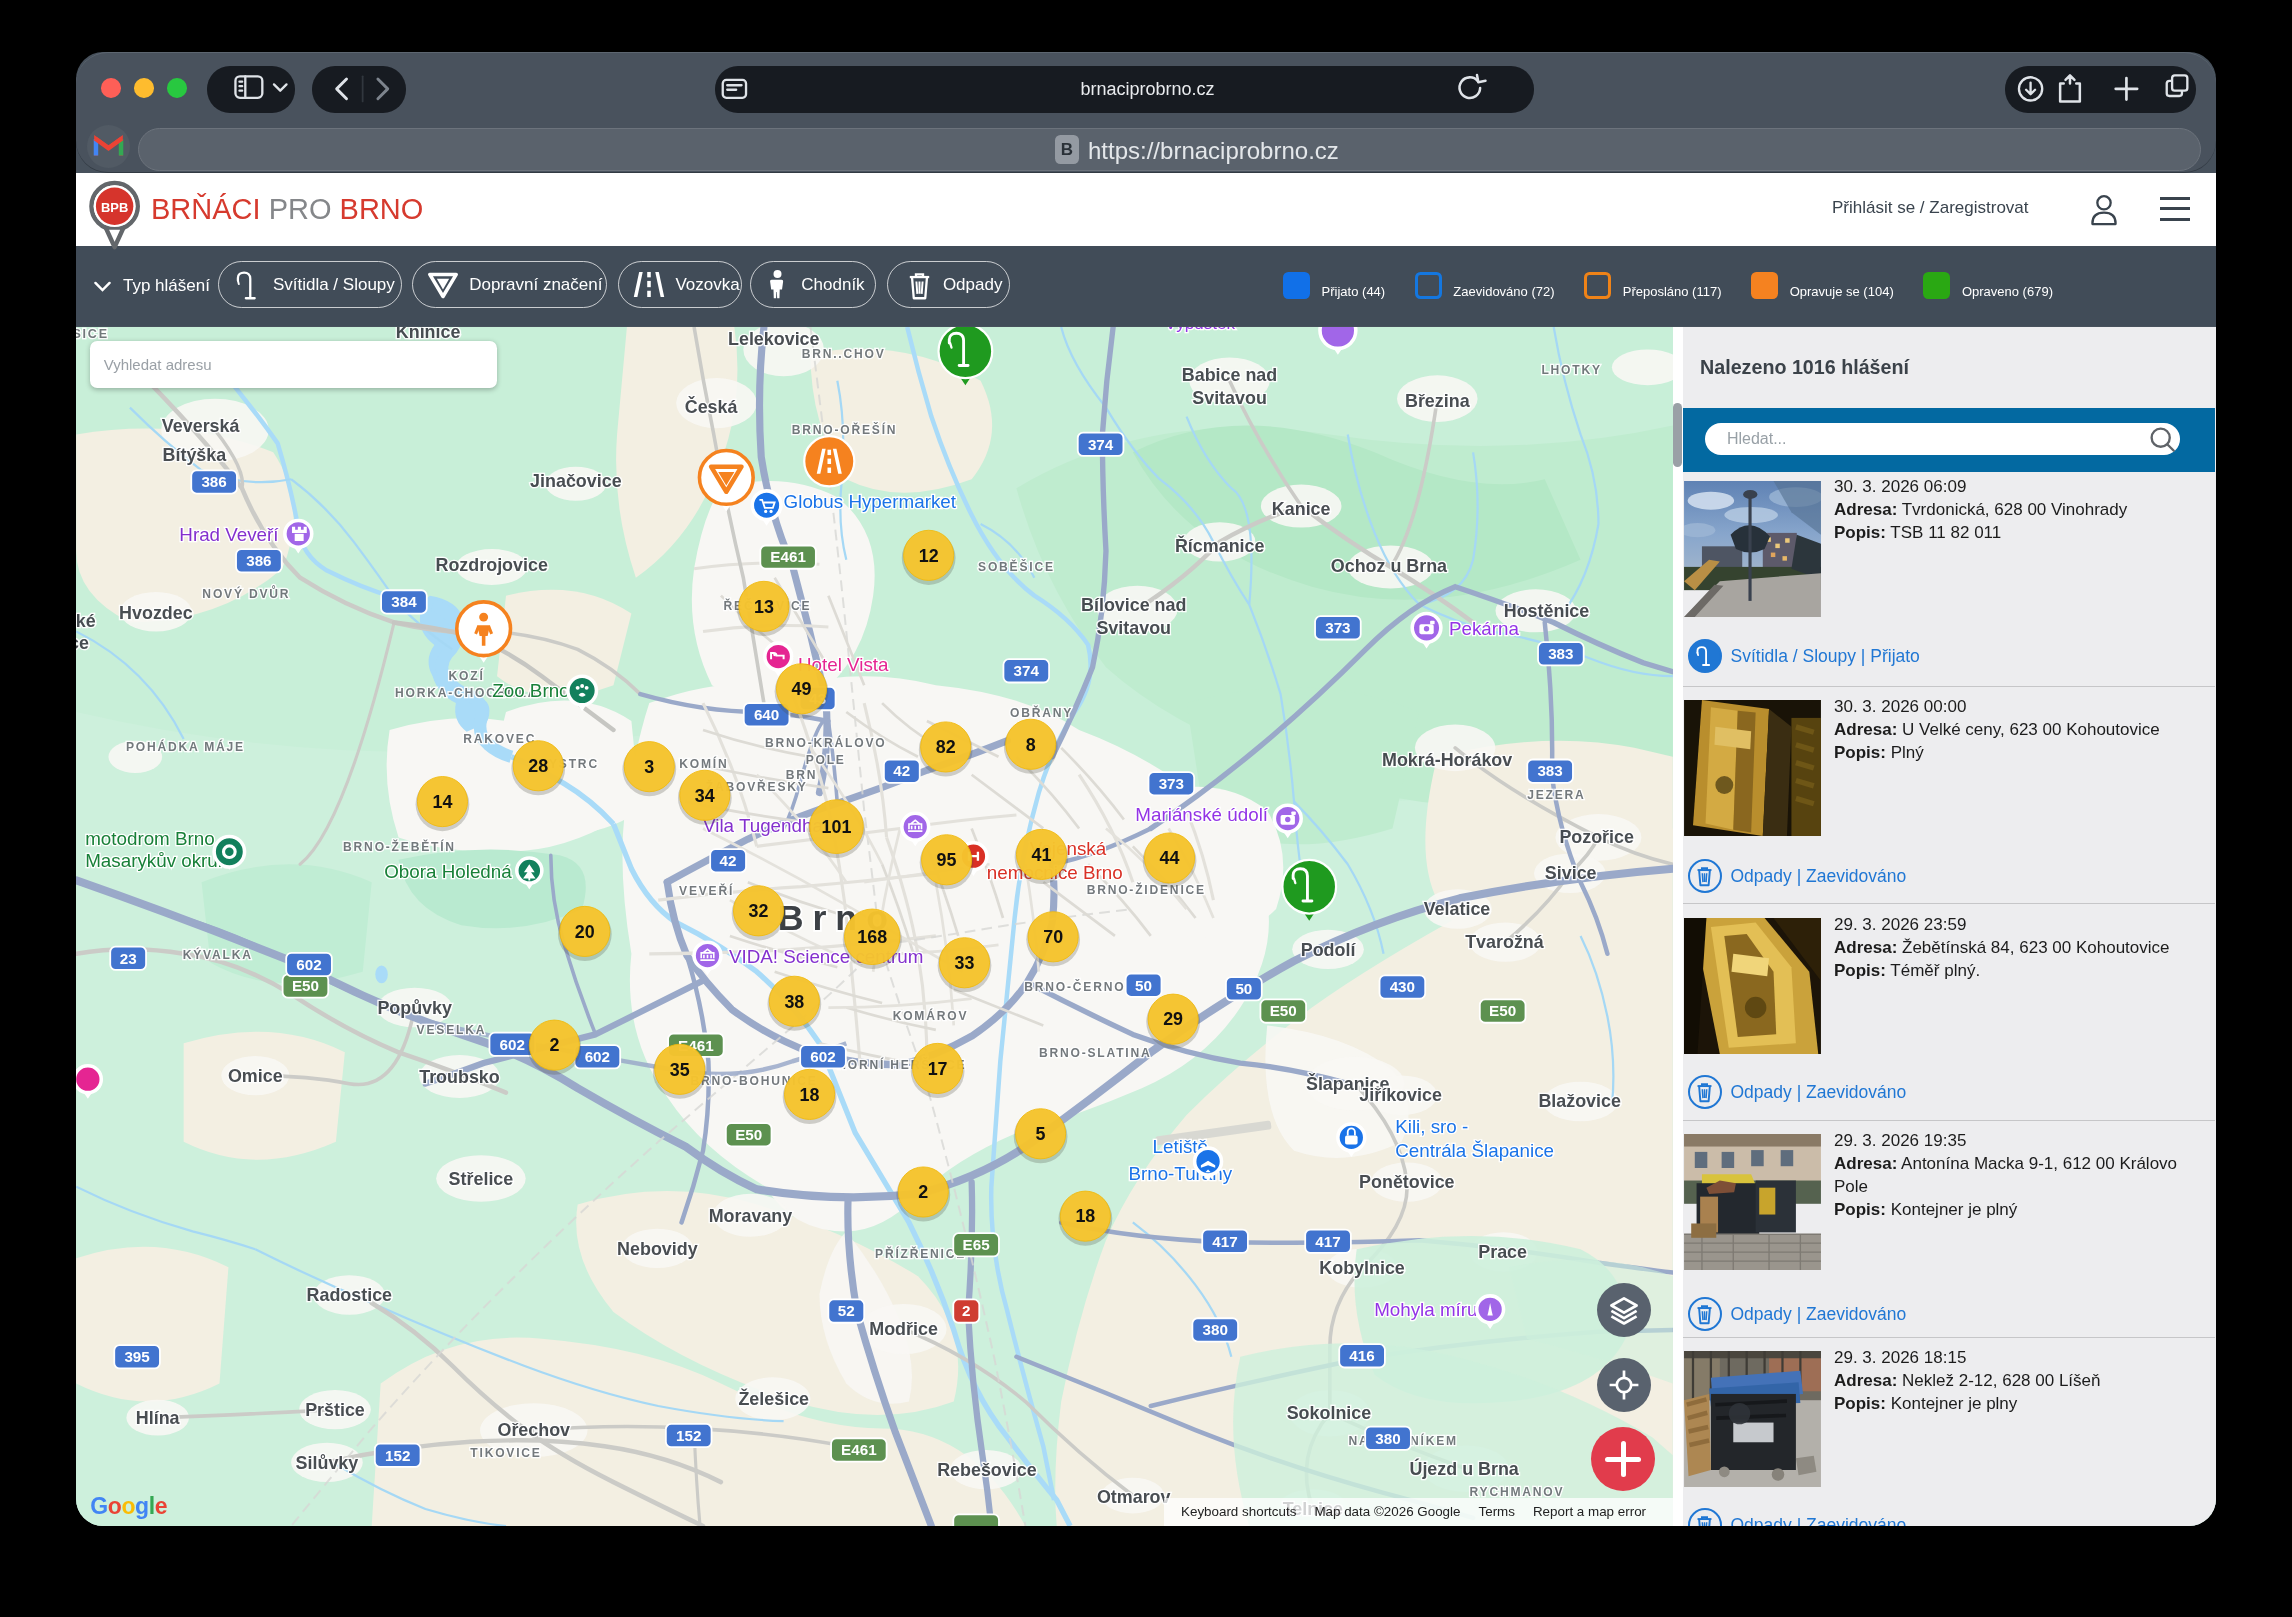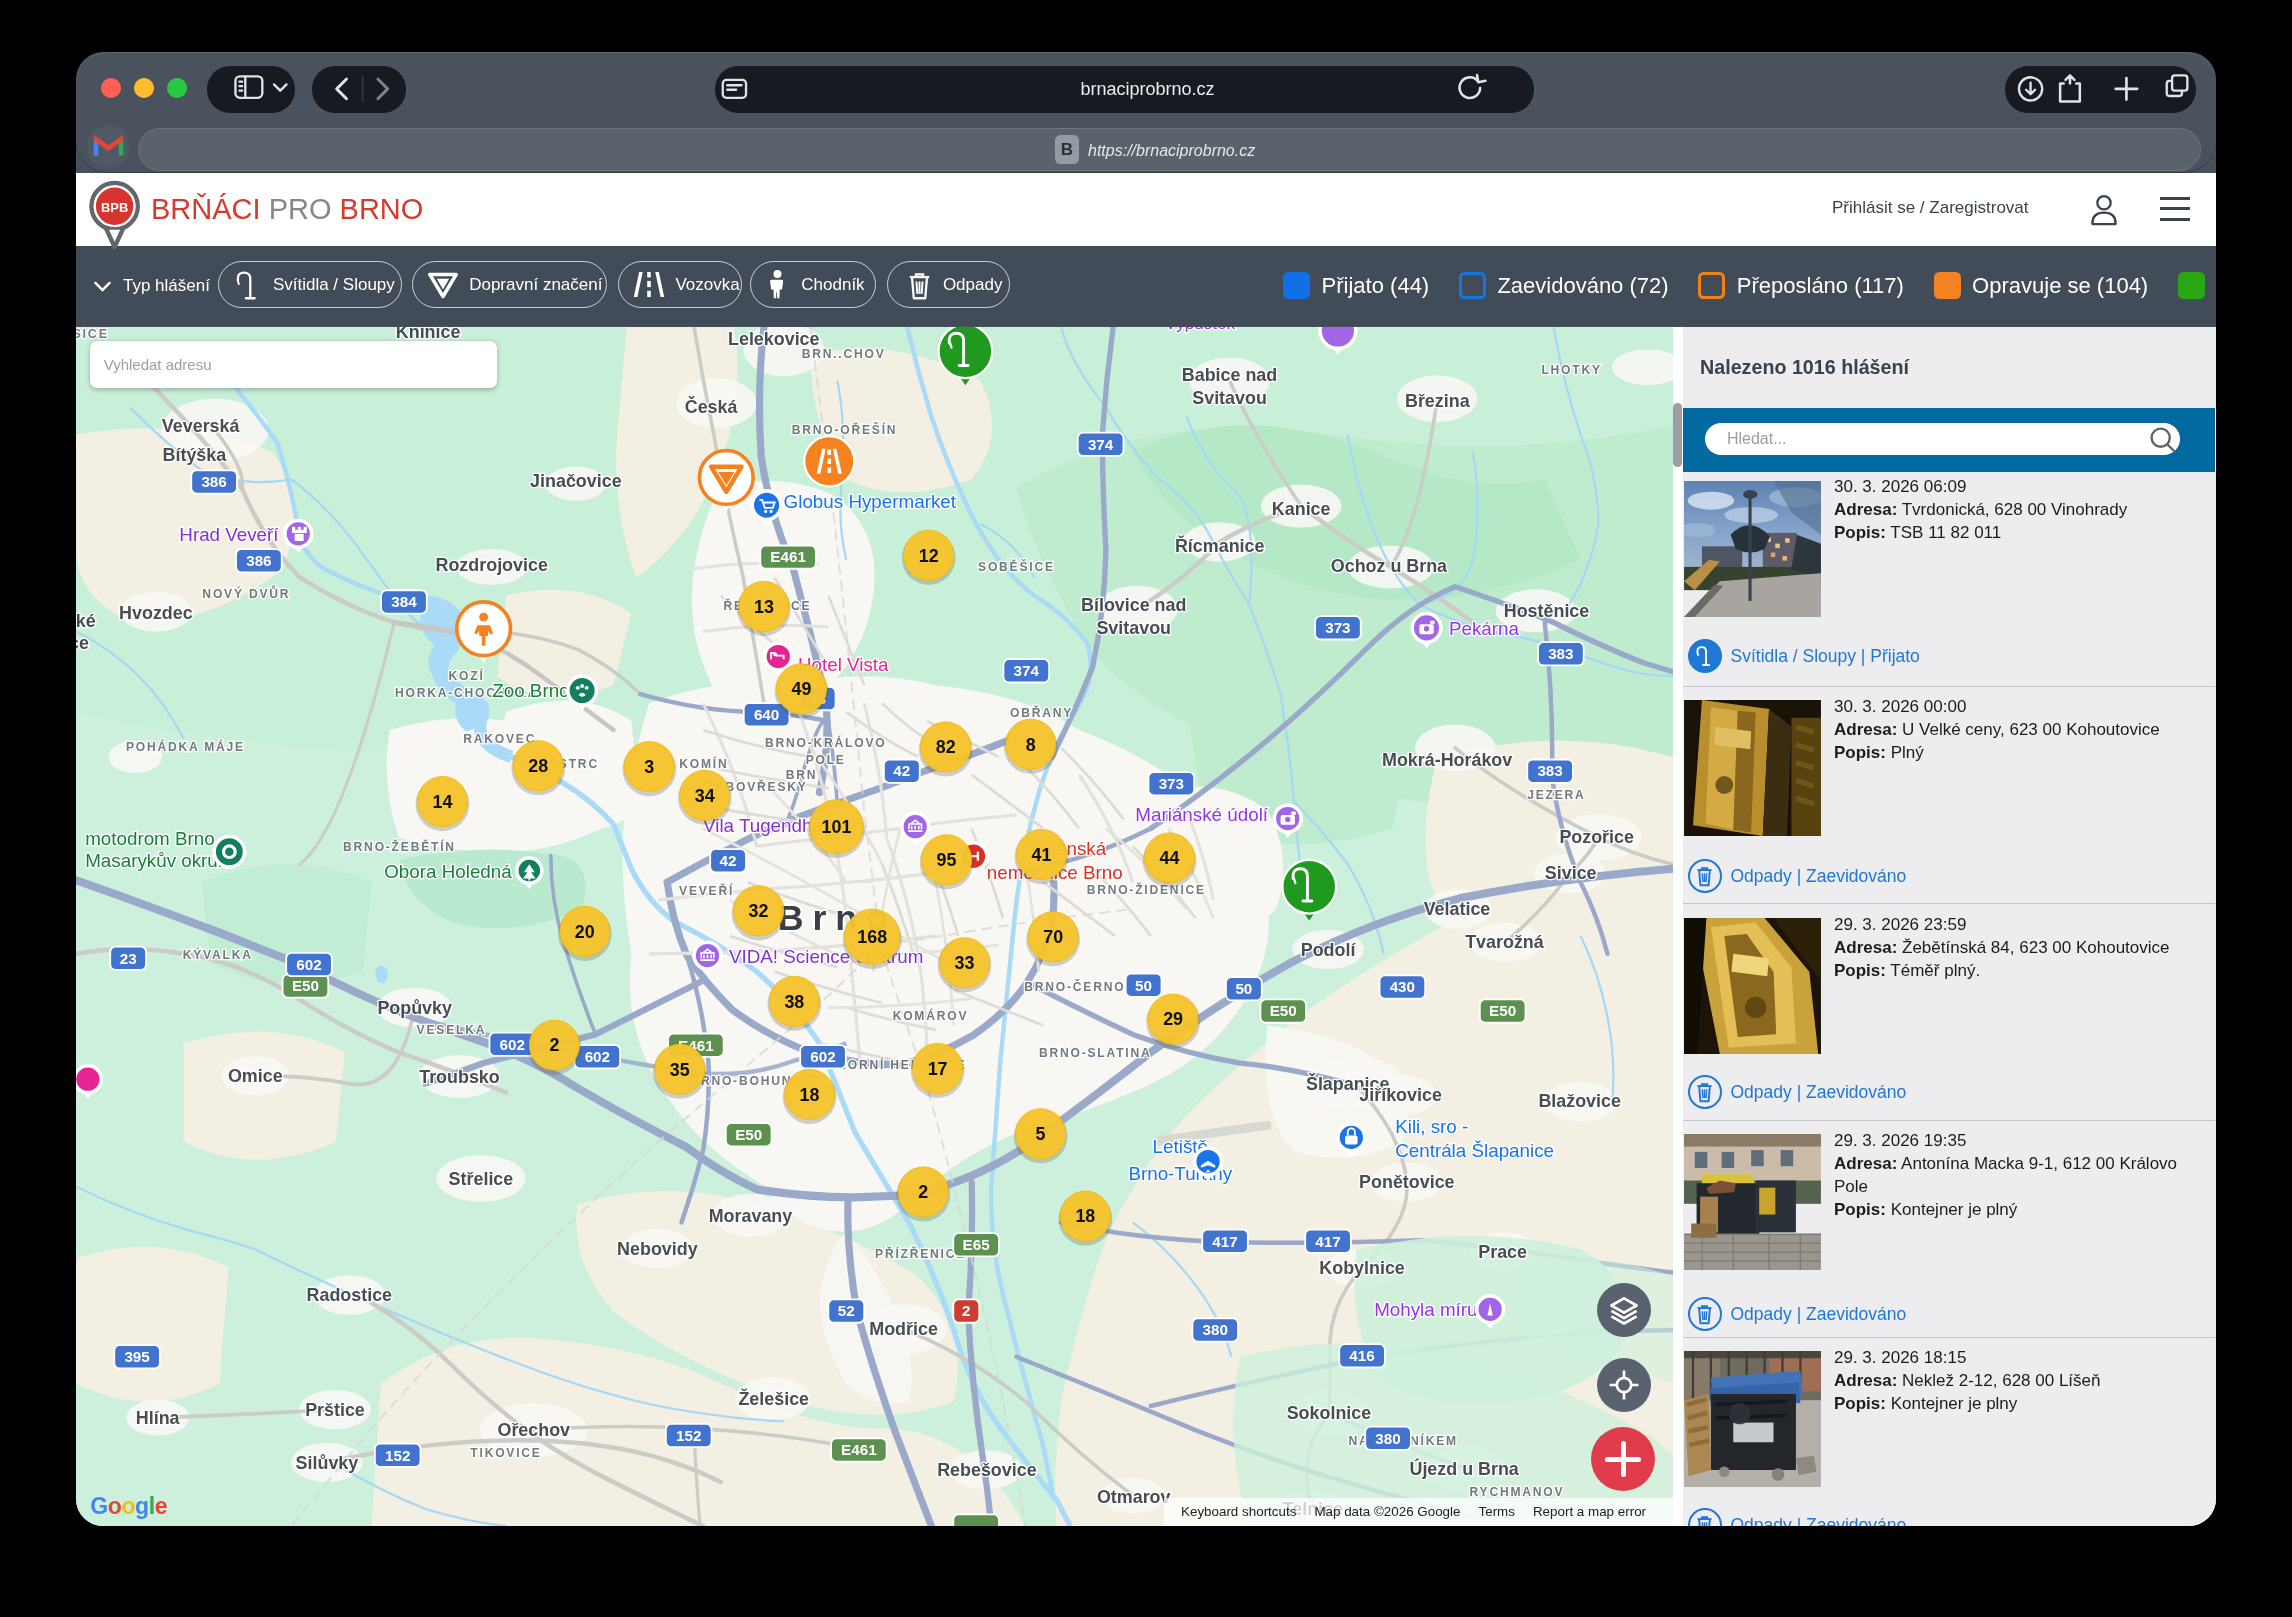--- a/index.html
+++ b/index.html
@@ -17,40 +17,40 @@
   #pill-side { left:131px; width:88px; }
   #pill-nav  { left:236px; width:94px; }
   #pill-tab  { left:639px; width:819px; }
   #pill-act  { left:1929px; width:191px; }
   #tabtitle { position:absolute; left:662px; width:819px; top:12.5px; height:47px; line-height:47px;
     text-align:center; color:#e9ebee; font-size:18px; }
   #urlrow { position:absolute; left:62px; top:75px; width:2063px; height:43px;
      background:#5a626c; border-radius:21.5px; border:0.9px solid #6c737c; }
   #gmail { position:absolute; left:10.7px; top:72px; width:43px; height:43px; border-radius:50%; background:#515a64; }
   #urltext { position:absolute; left:1012px; top:76px; height:56px; line-height:43px;
-    color:#e4e7ea; font-size:16px;font-style:italic; }
+    color:#e4e7ea; font-size:24px; }
   #bbadge { position:absolute; left:979px; top:82px; width:24px; height:29px; background:#949aa2; color:#2a3138;
     border-radius:5.4px; font-weight:bold; font-size:17px; text-align:center; line-height:29px; }
   
   #header { position:absolute; left:0; top:121px; width:2140px; height:73px; background:#fff; z-index:5; }
   #brand { position:absolute; left:75px; top:19.7px; font-size:29px; font-weight:normal; letter-spacing:0px; color:#d63a2e; }
   #brand .g { color:#85878a; }
   #login { position:absolute; left:1756px; top:25px; font-size:17px; color:#3a444e; }
   #usericon { position:absolute; left:2012px; top:18px; }
   #burger { position:absolute; left:2084px; top:24px; width:29.6px; }
   #burger div { height:3.1px; background:#39434d; margin-bottom:7.2px; }
   #logo { position:absolute; left:10.7px; top:6.3px; overflow:visible; z-index:6; }
   
   #fbar { position:absolute; left:0; top:193px; width:2140px; height:81px; background:#414c58; }
   #typh { position:absolute; left:47px; top:0; height:81px; line-height:81px; color:#fff; font-size:17px; }
   .fbtn { position:absolute; top:16px; height:47px; border:1.3px solid rgba(255,255,255,0.72); border-radius:24px;
      color:#fff; font-size:17px; display:flex; align-items:center; white-space:nowrap; }
   .fbtn svg { margin-right:9.9px; }
   #legend { position:absolute; left:1207px; top:0; height:81px; display:flex; align-items:center; gap:29.6px; }
-  .litem { display:flex; align-items:flex-end; gap:11.6px; color:#fff; font-size:22px; white-space:nowrap; }
+  .litem { display:flex; align-items:flex-end; gap:11.6px; color:#fff; font-size:13px; white-space:nowrap; }
   .sw { width:27px; height:27px; border-radius:5.4px; flex:none; }
   
   #content { position:absolute; left:0; top:275px; width:2140px; height:1199px; background:#c9efda; }
   #mapwrap { position:absolute; left:0; top:0; width:1597px; height:1199px; overflow:hidden; }
   #mapsvg { position:absolute; left:0; top:0; }
   #msearch { position:absolute; left:14.3px; top:14.3px; width:407px; height:47px; background:#fff; border-radius:7.2px;
      box-shadow:0 1.8px 5.4px rgba(0,0,0,0.25); color:#9aa0a6; font-size:15px; line-height:47px; padding-left:13.4px; }
   .mctl { position:absolute; left:1521px; width:54px; height:54px; border-radius:50%; background:#59626e; }
   #addbtn { position:absolute; left:1515px; top:1100px; width:64px; height:64px; border-radius:50%; background:#e13c4c; }
   #addbtn:after { content:""; position:absolute; left:14.3px; top:29.6px; width:36px; height:5.4px; background:#fff; border-radius:2.7px;}

